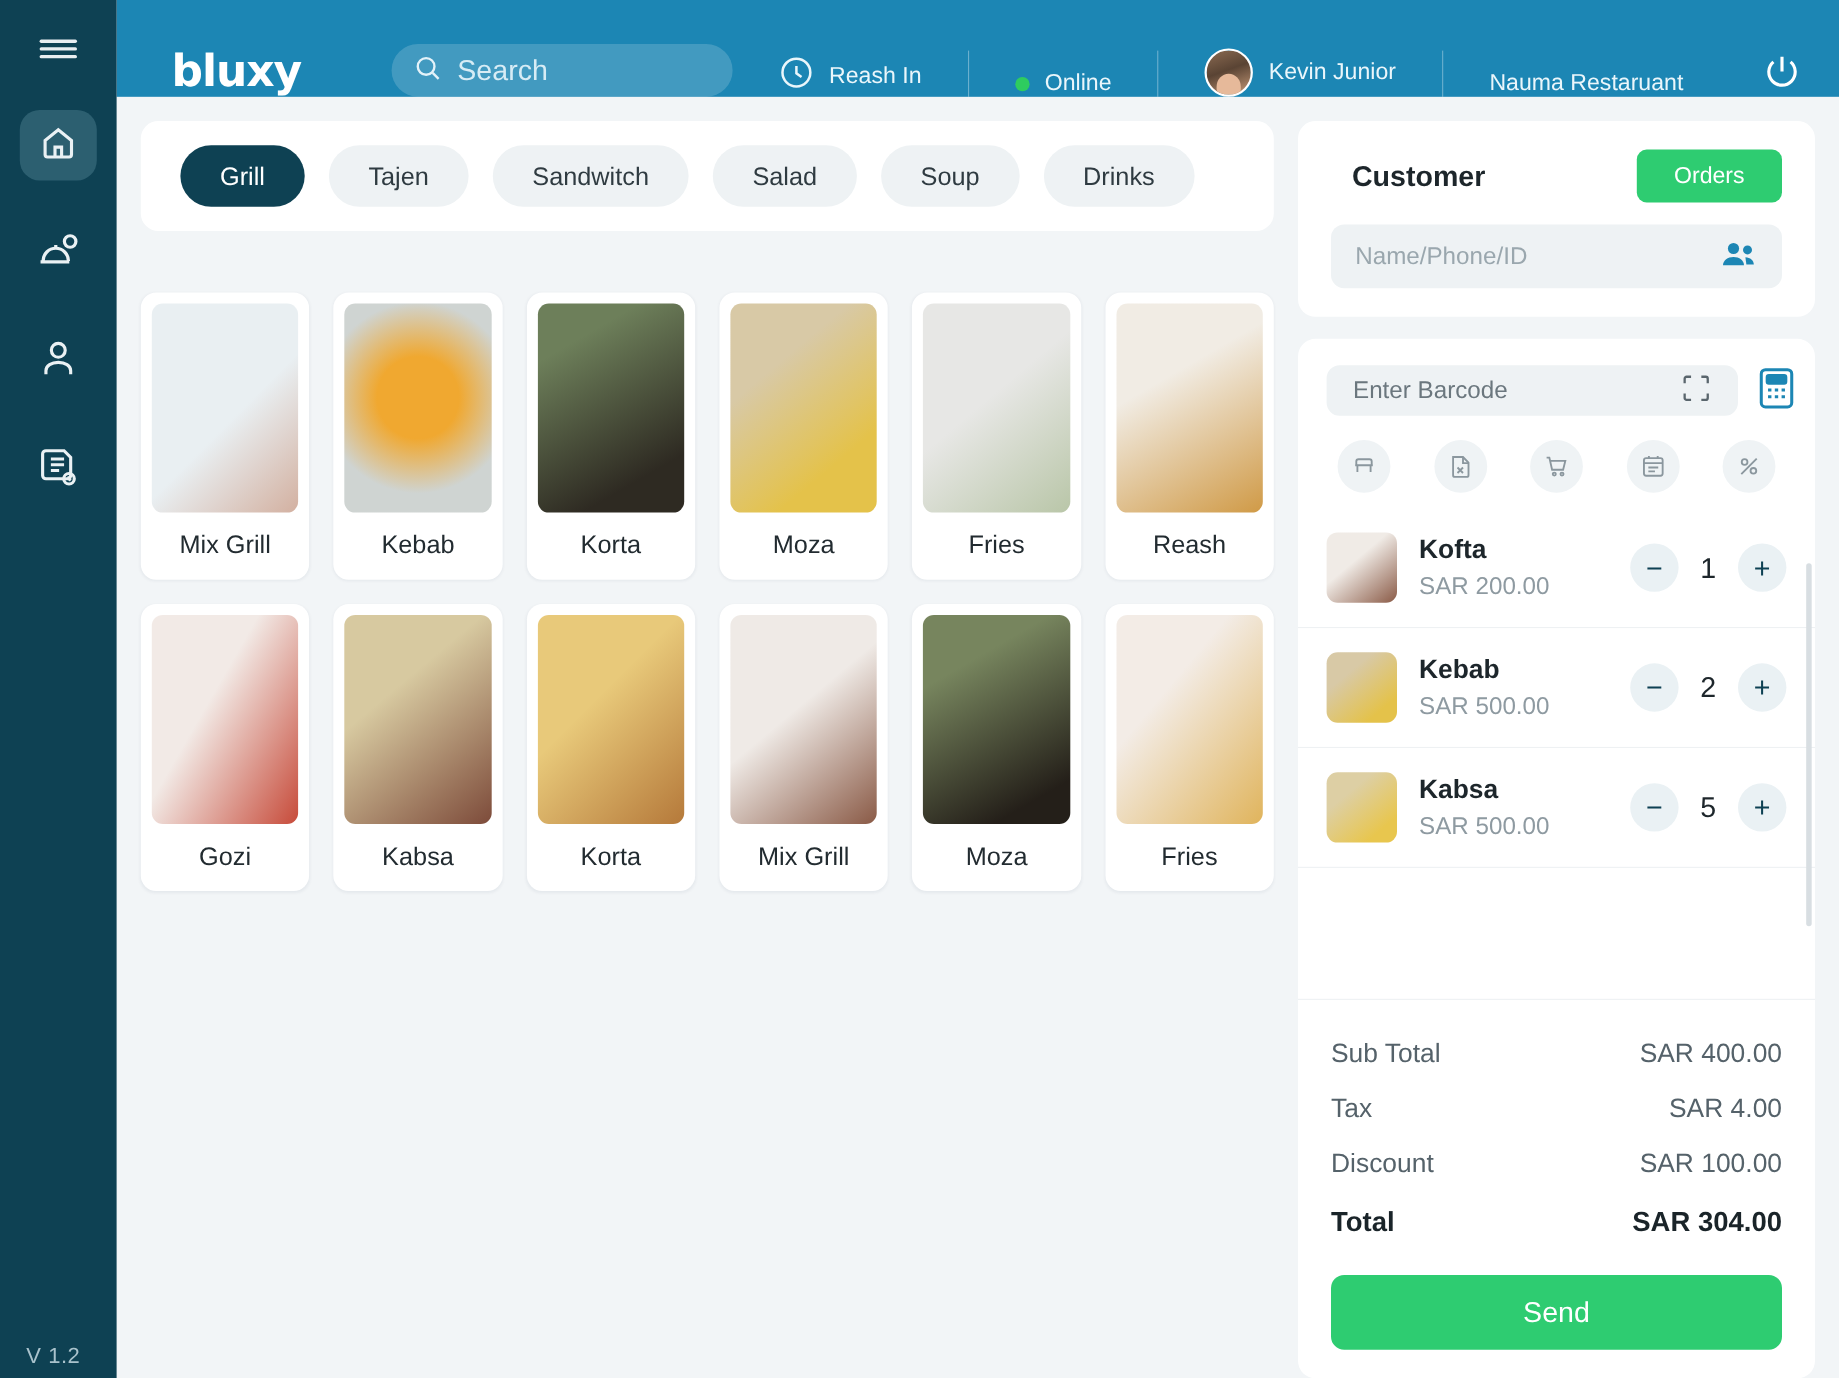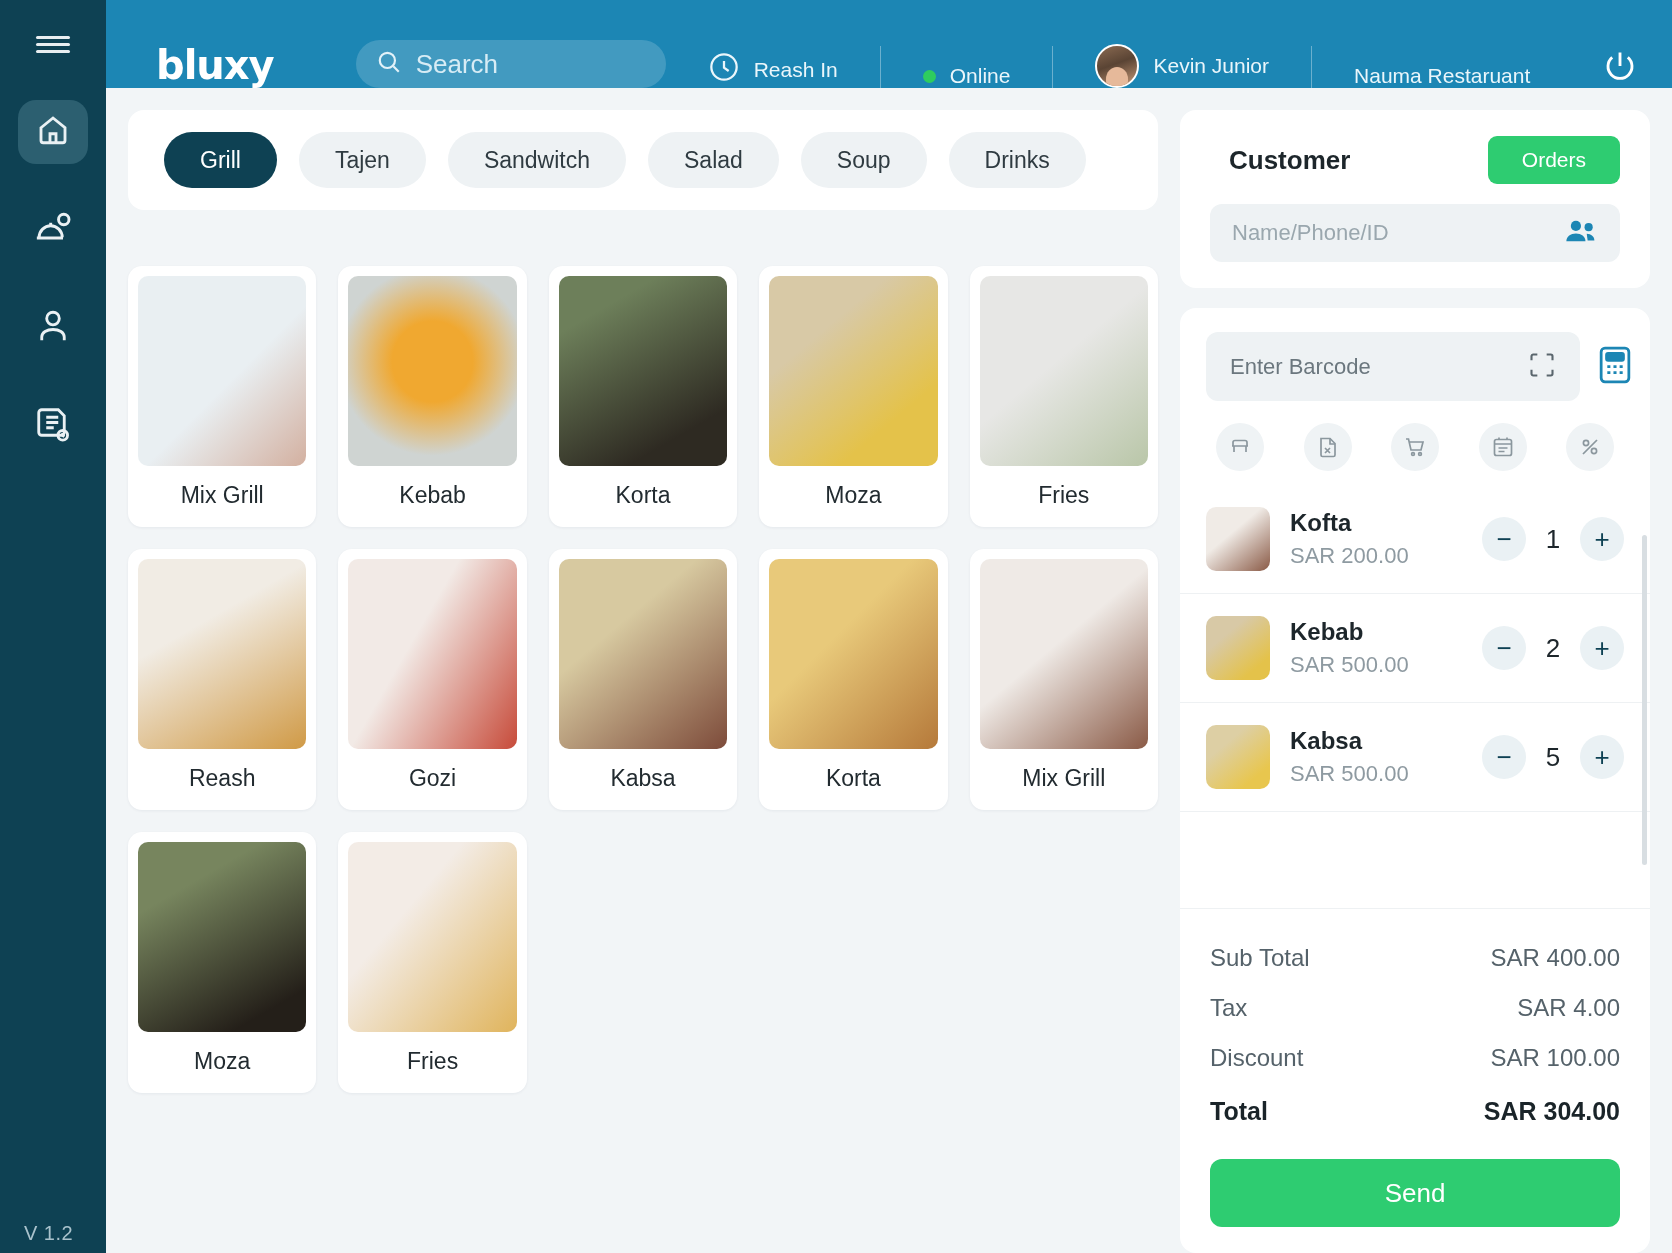--- a/index.html
+++ b/index.html
@@ -70,21 +70,21 @@
     background: #fff; border-radius: 16px; padding: 22px 0 22px 36px;
     display: flex; gap: 22px; overflow: hidden; flex: 0 0 auto;
   }
   .tab {
     height: 56px; padding: 0 36px; border-radius: 28px; background: #eef2f4;
     display: flex; align-items: center; justify-content: center;
     font-size: 23px; color: #2f3b41; white-space: nowrap; cursor: pointer; flex: 0 0 auto;
   }
   .tab.active { background: #0e4153; color: #fff; }
 
-  .grid { margin-top: 22px; display: grid; grid-template-columns: repeat(5, 1fr); gap: 22px; }
+  .grid { margin-top: 22px; display: grid; grid-template-columns: repeat(6, 1fr); gap: 22px; }
   .card {
     background: #fff; border-radius: 14px; padding: 10px 10px 0 10px; cursor: pointer;
     box-shadow: 0 1px 3px rgba(20,40,60,.06);
   }
   .card .thumb { width: 100%; height: 190px; border-radius: 10px; overflow: hidden; }
   .card .name {
     text-align: center; font-size: 23px; color: #222b30; padding: 16px 0 18px;
   }
 
   
@@ -102,21 +102,21 @@
   }
   .cust-input input {
     flex: 1; background: transparent; border: none; outline: none; font-size: 22px; color: #5d6b73;
     font-family: "Liberation Sans", sans-serif;
   }
   .cust-input input::placeholder { color: #9aa7ae; }
 
   .cart-main { flex: 1; display: flex; flex-direction: column; min-height: 0; overflow: hidden; }
   .barcode-row { display: flex; align-items: center; gap: 16px; padding: 24px 26px 0 26px; }
   .barcode {
-    flex: 1; height: 69px; background: #eef2f4; border-radius: 12px; display: flex;
+    flex: 1; height: 46px; background: #eef2f4; border-radius: 12px; display: flex;
     align-items: center; padding: 0 24px; gap: 10px;
   }
   .barcode input {
     flex: 1; background: transparent; border: none; outline: none; font-size: 22px; color: #3c474d;
     font-family: "Liberation Sans", sans-serif;
   }
   .barcode input::placeholder { color: #6b777e; }
 
   .act-row { display: flex; justify-content: space-between; padding: 22px 36px 14px 36px; }
   .act {

